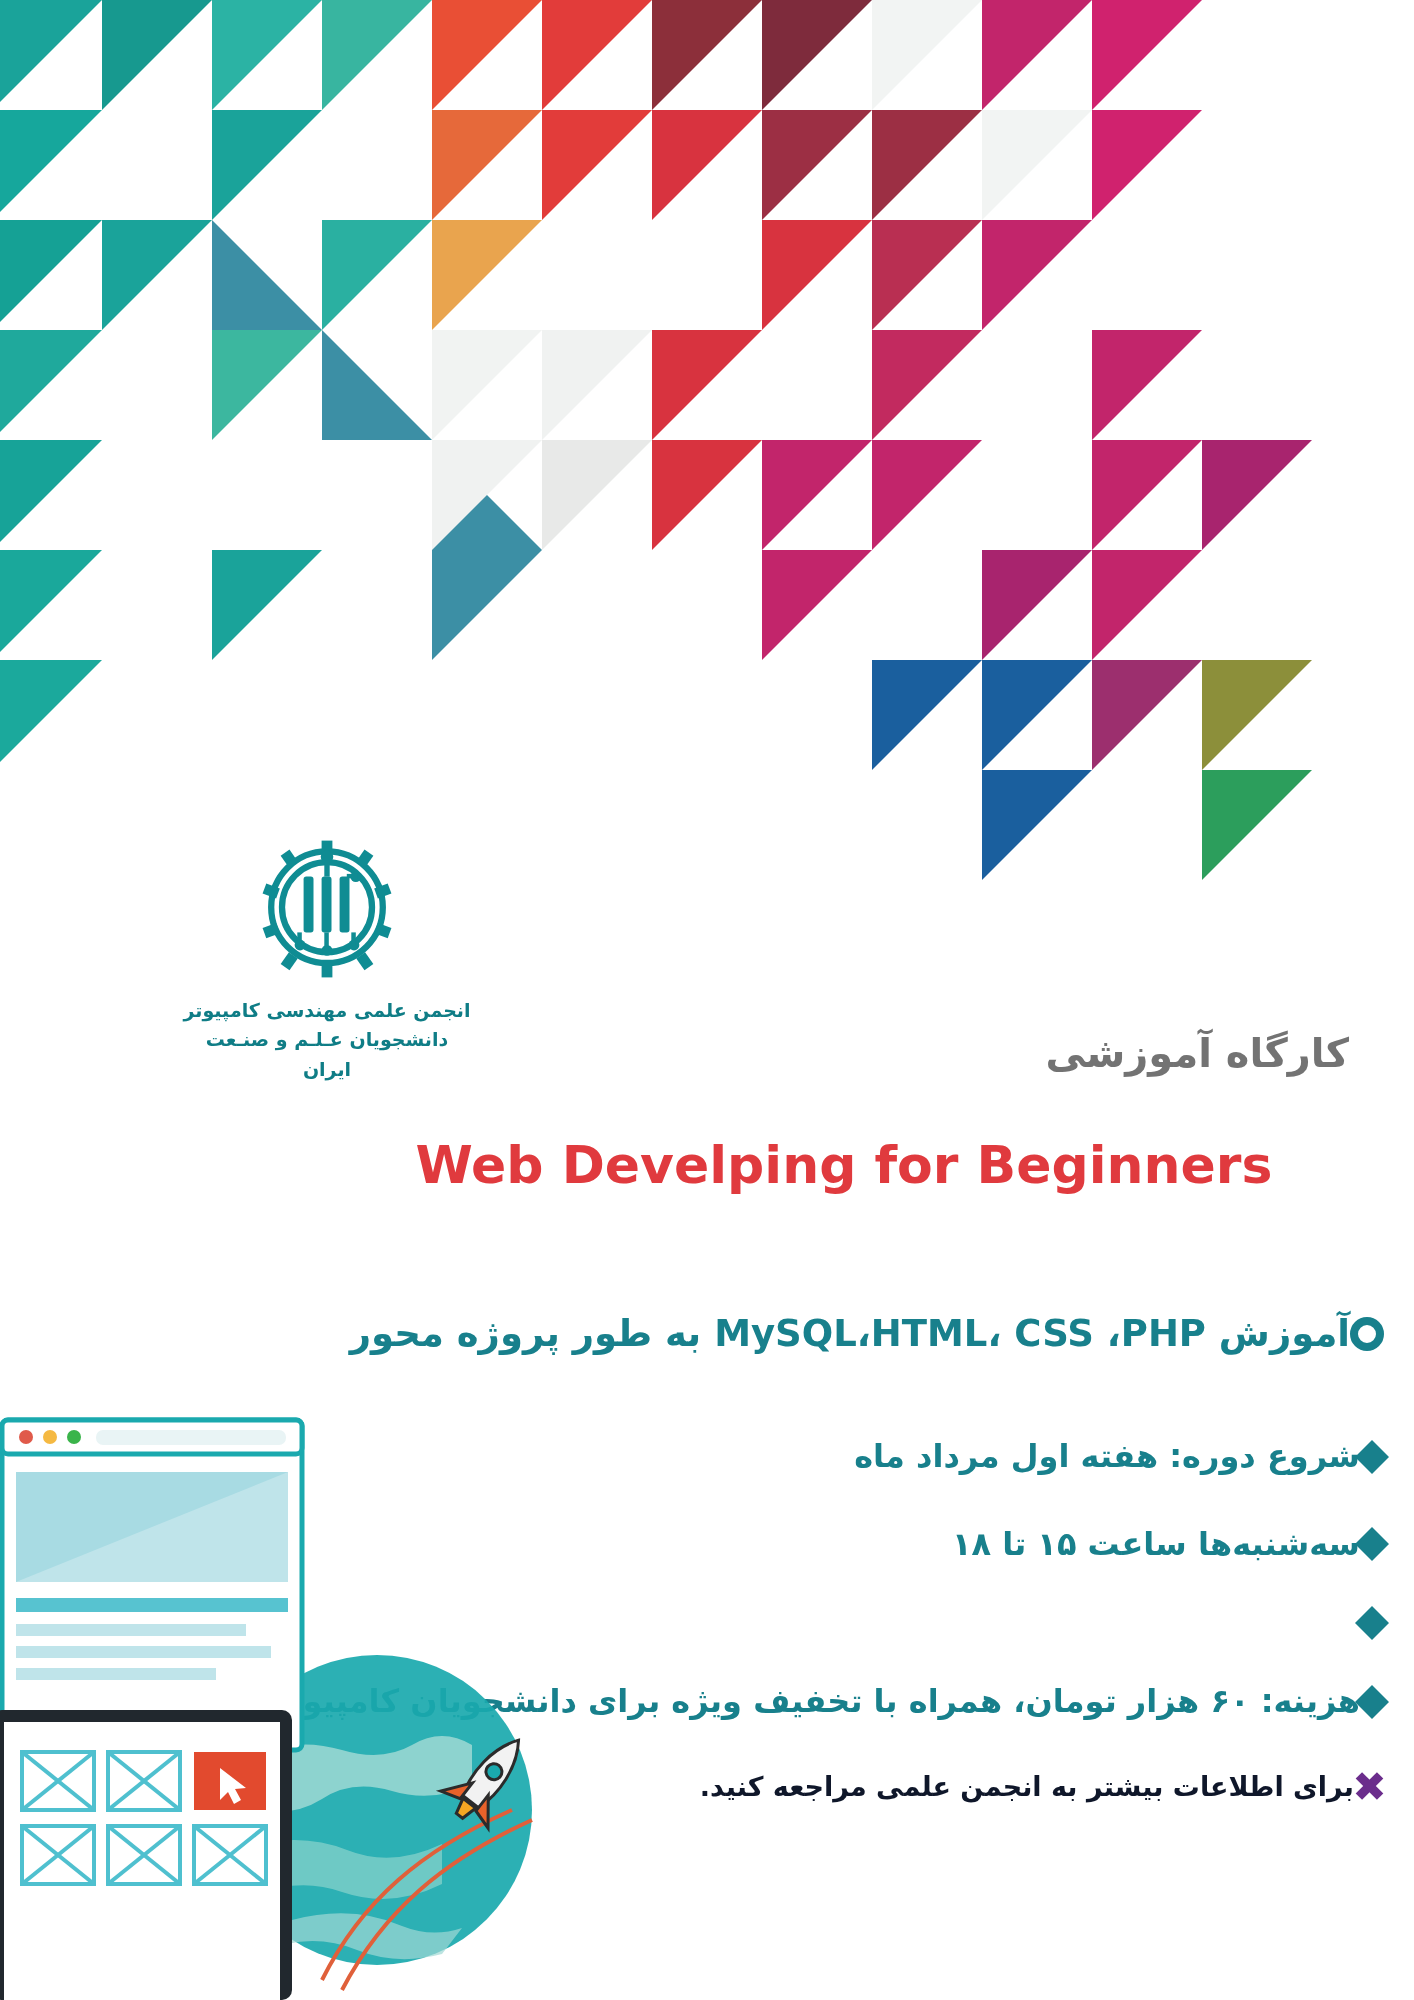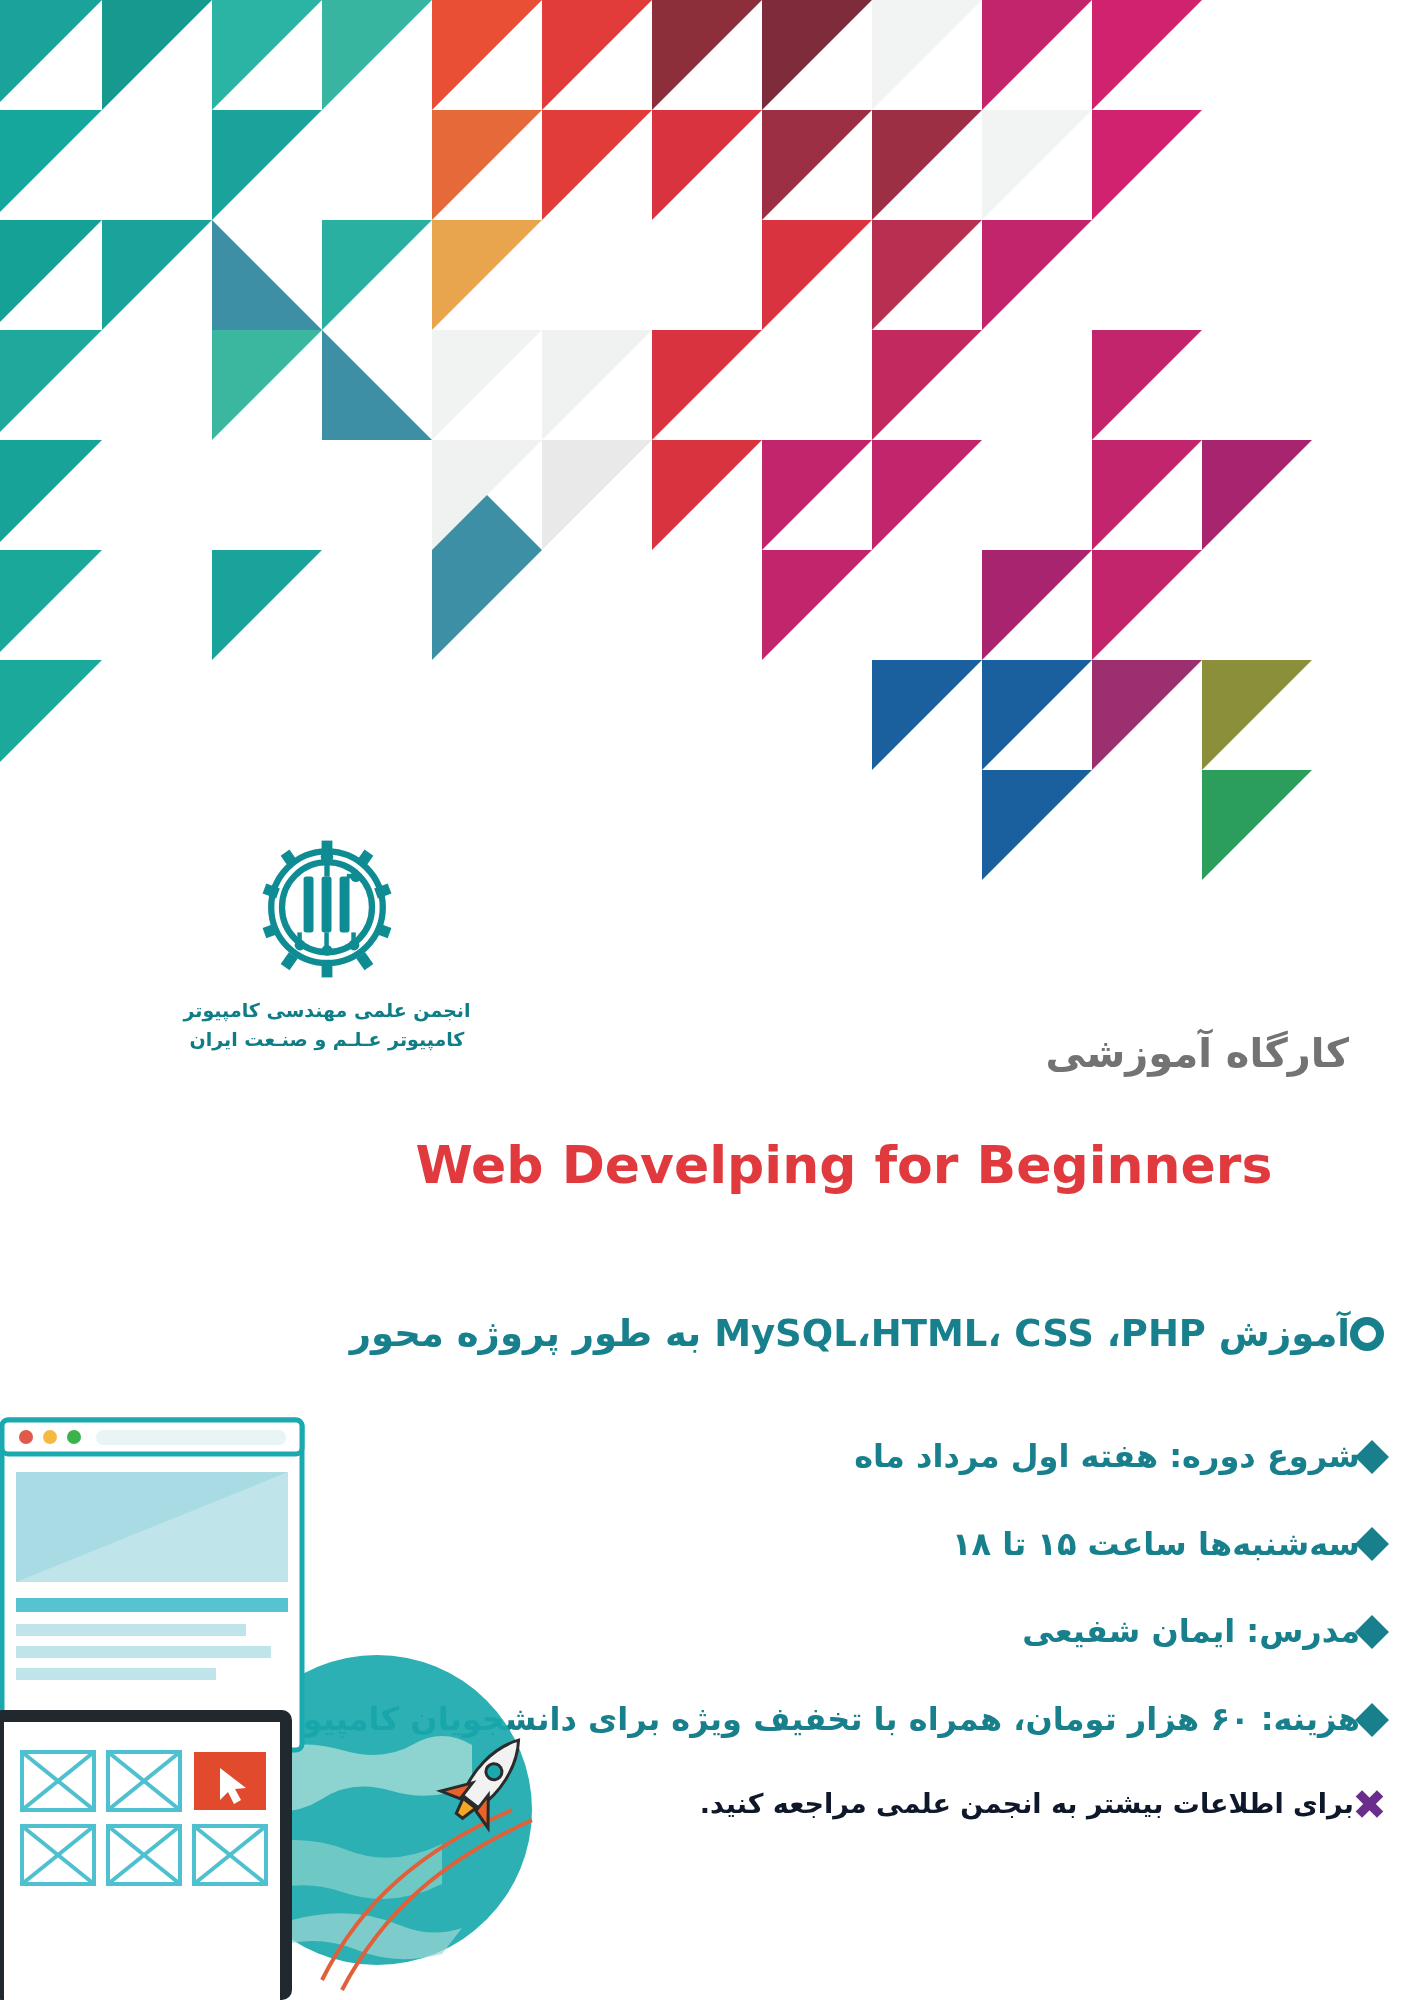--- a/index.html
+++ b/index.html
@@ -307,21 +307,21 @@
         <circle cx="130" cy="150" r="6"></circle>
         <rect x="67" y="136" width="5" height="14"></rect>
         <rect x="97" y="136" width="5" height="20"></rect>
         <rect x="127" y="136" width="5" height="14"></rect>
         <circle cx="132" cy="74" r="6"></circle>
         <rect x="122" y="71" width="12" height="5"></rect>
       </g>
     </svg>
     <div class="logo-caption">
       <div>انجمن علمی مهندسی کامپیوتر</div>
-      <div>کامپیوتر عـلـم و صنـعت ایران</div>
+      <div>دانشجویان عـلـم و صنـعت ایران</div>
     </div>
   </div>
 
   <div class="title-fa">کارگاه آموزشی</div>
   <div class="title-en">Web Develping for Beginners</div>
 
   <div class="lines">
 
     <div class="line line-highlight">
       <span class="bullet-ring"></span>
@@ -333,21 +333,20 @@
       <span class="txt">شروع دوره: هفته اول مرداد ماه</span>
     </div>
 
     <div class="line line-detail">
       <span class="bullet-diamond"></span>
       <span class="txt">سه‌شنبه‌ها  ساعت ۱۵ تا ۱۸</span>
     </div>
 
     <div class="line line-detail">
       <span class="bullet-diamond"></span>
-      <span class="txt">مدرس: ایمان شفیعی</span>
     </div>
 
     <div class="line line-detail">
       <span class="bullet-diamond"></span>
       <span class="txt">هزینه:  ۶۰  هزار تومان، همراه با تخفیف ویژه برای دانشجویان کامپیوتر</span>
     </div>
 
     <div class="line line-note">
       <span class="bullet-x"></span>
       <span class="txt">برای اطلاعات بیشتر به انجمن علمی مراجعه کنید.</span>

